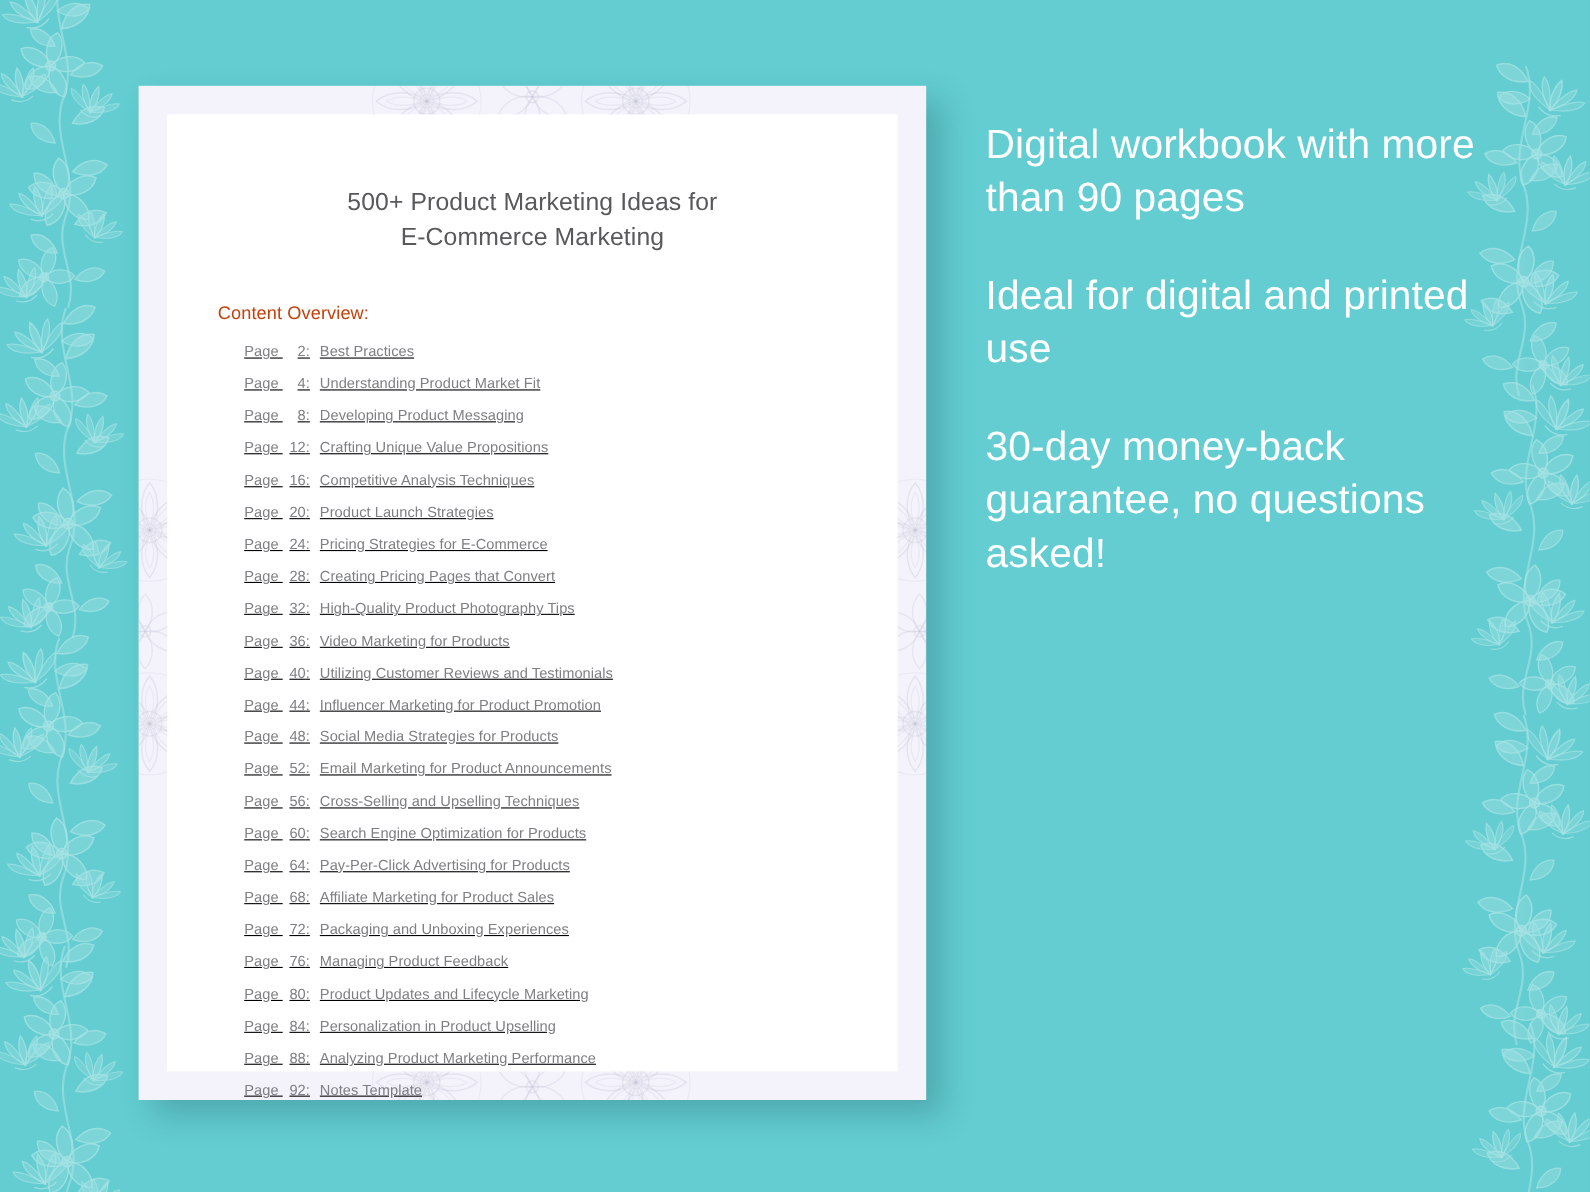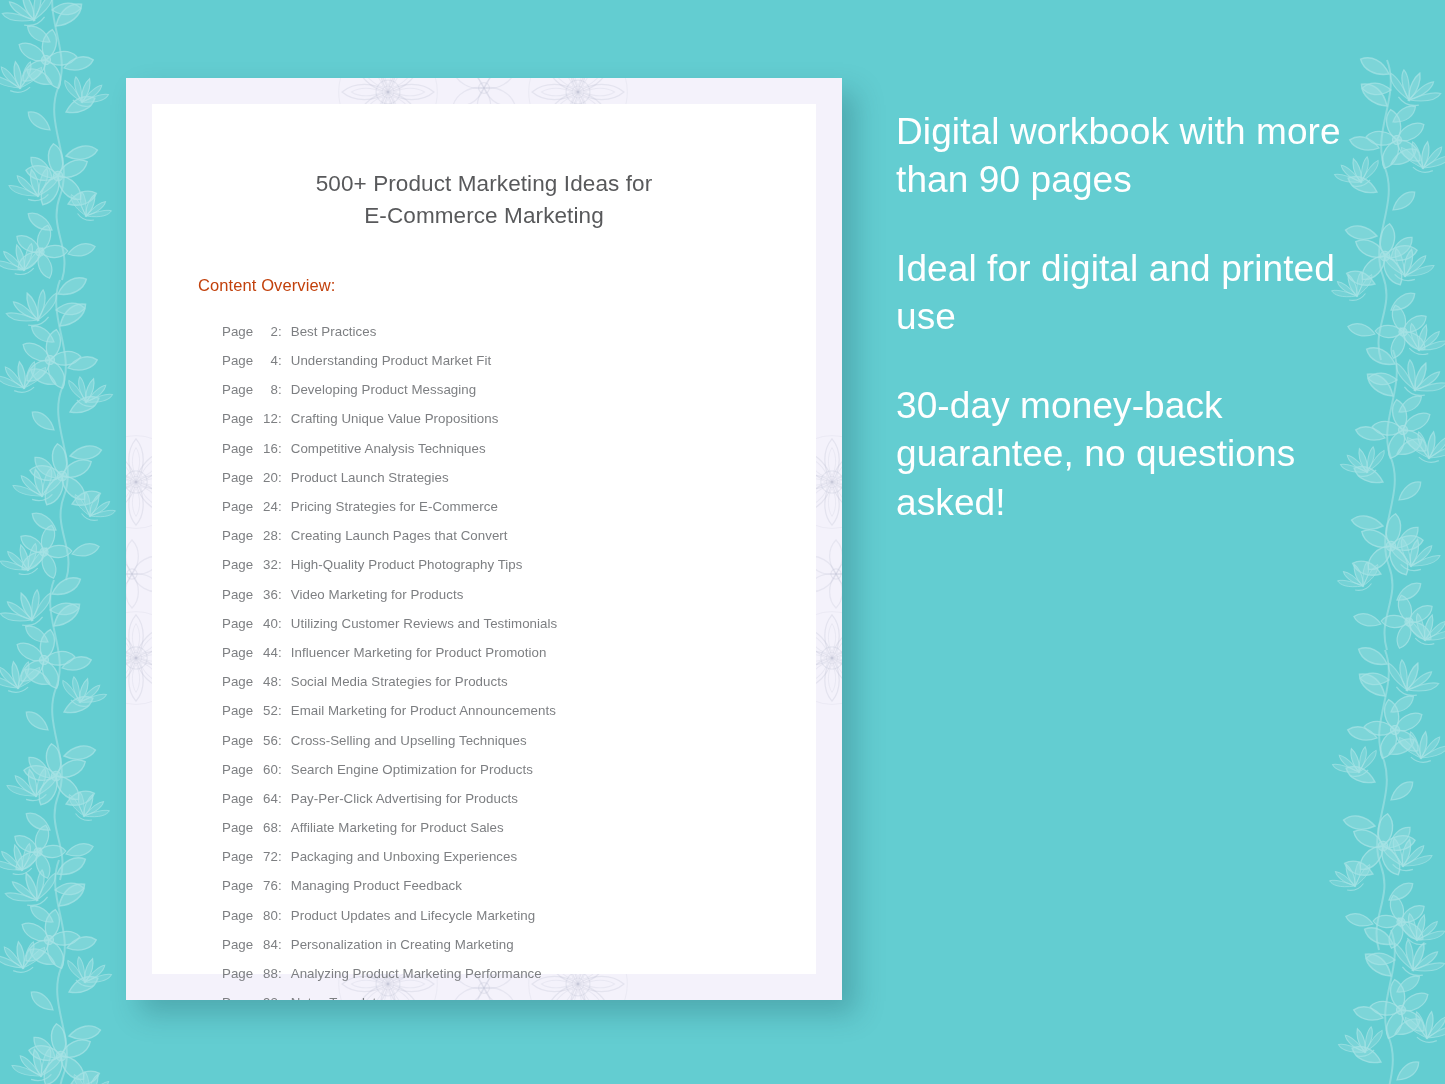--- a/index.html
+++ b/index.html
@@ -73,22 +73,23 @@
     margin-top: 44px;
     font-size: 16.5px;
     color: #c2410c;
     font-weight: 400;
     letter-spacing: 0.1px;
     padding-left: 8px;
   }
 
   .toc-list {
     list-style: none;
-    margin-top: 30px;
+    margin-top: 18px;
     padding-left: 32px;
+    text-decoration: underline;
   }
 
   .toc-row {
     display: flex;
     align-items: baseline;
     font-size: 13.3px;
     color: #7d7f82;
     line-height: 1;
     height: 29.2px;
     letter-spacing: 0.05px;
@@ -291,21 +292,21 @@
         <li class="toc-row">
           <span class="toc-page-label">Page </span>
           <span class="toc-page-num">24</span>
           <span class="toc-colon">:</span>
           <span class="toc-title">Pricing Strategies for E-Commerce</span>
         </li>
         <li class="toc-row">
           <span class="toc-page-label">Page </span>
           <span class="toc-page-num">28</span>
           <span class="toc-colon">:</span>
-          <span class="toc-title">Creating Launch Pages that Convert</span>
+          <span class="toc-title">Creating Pricing Pages that Convert</span>
         </li>
         <li class="toc-row">
           <span class="toc-page-label">Page </span>
           <span class="toc-page-num">32</span>
           <span class="toc-colon">:</span>
           <span class="toc-title">High-Quality Product Photography Tips</span>
         </li>
         <li class="toc-row">
           <span class="toc-page-label">Page </span>
           <span class="toc-page-num">36</span>
@@ -375,21 +376,21 @@
         <li class="toc-row">
           <span class="toc-page-label">Page </span>
           <span class="toc-page-num">80</span>
           <span class="toc-colon">:</span>
           <span class="toc-title">Product Updates and Lifecycle Marketing</span>
         </li>
         <li class="toc-row">
           <span class="toc-page-label">Page </span>
           <span class="toc-page-num">84</span>
           <span class="toc-colon">:</span>
-          <span class="toc-title">Personalization in Creating Marketing</span>
+          <span class="toc-title">Personalization in Product Upselling</span>
         </li>
         <li class="toc-row">
           <span class="toc-page-label">Page </span>
           <span class="toc-page-num">88</span>
           <span class="toc-colon">:</span>
           <span class="toc-title">Analyzing Product Marketing Performance</span>
         </li>
         <li class="toc-row">
           <span class="toc-page-label">Page </span>
           <span class="toc-page-num">92</span>

